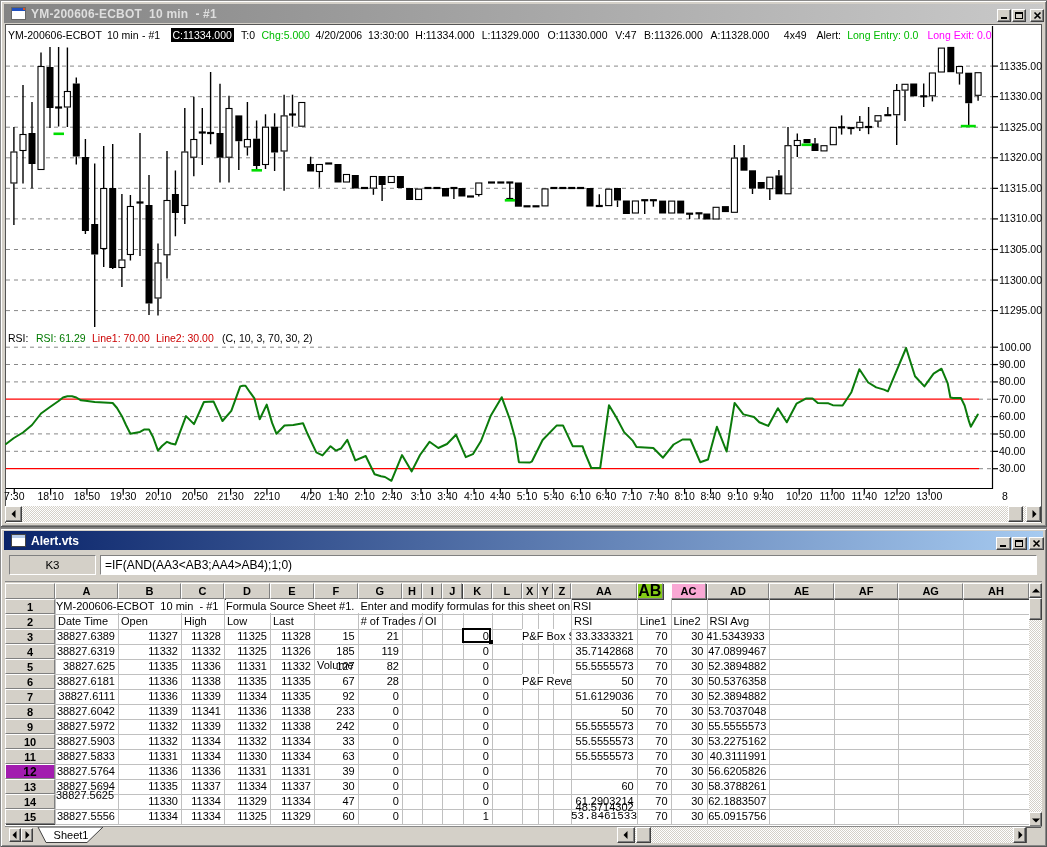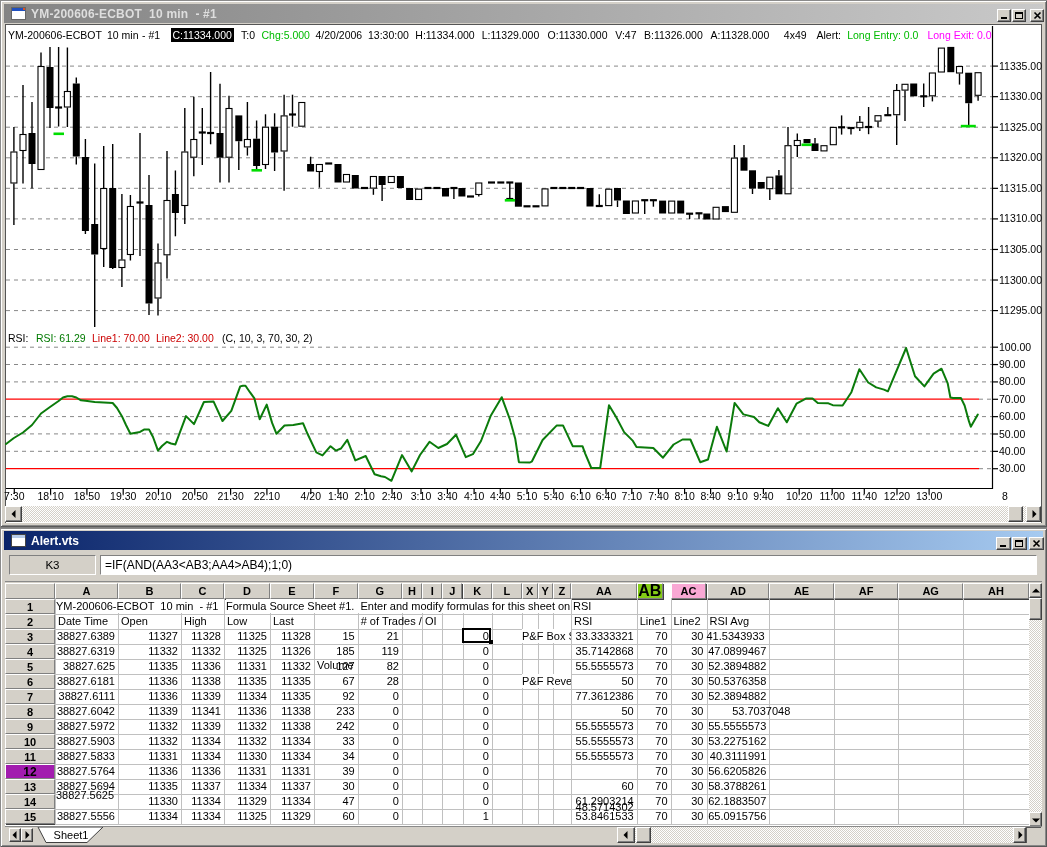--- a/index.html
+++ b/index.html
@@ -559,36 +559,36 @@
 <div style="position:absolute;left:670.6px;top:674.0px;height:14.0px;font-size:11px;color:#000;white-space:pre;line-height:15.0px;width:32.89999999999998px;text-align:right;">30</div>
 <div style="position:absolute;left:706.5px;top:674.0px;height:14.0px;font-size:11px;color:#000;white-space:pre;line-height:15.0px;width:59.799999999999955px;text-align:right;">50.5376358</div>
 <div style="position:absolute;left:55px;top:689.0px;height:14.0px;font-size:11px;color:#000;white-space:pre;line-height:15.0px;width:60px;text-align:right;">38827.6111</div>
 <div style="position:absolute;left:118px;top:689.0px;height:14.0px;font-size:11px;color:#000;white-space:pre;line-height:15.0px;width:60px;text-align:right;">11336</div>
 <div style="position:absolute;left:181px;top:689.0px;height:14.0px;font-size:11px;color:#000;white-space:pre;line-height:15.0px;width:40px;text-align:right;">11339</div>
 <div style="position:absolute;left:224px;top:689.0px;height:14.0px;font-size:11px;color:#000;white-space:pre;line-height:15.0px;width:43px;text-align:right;">11334</div>
 <div style="position:absolute;left:270px;top:689.0px;height:14.0px;font-size:11px;color:#000;white-space:pre;line-height:15.0px;width:41px;text-align:right;">11335</div>
 <div style="position:absolute;left:314px;top:689.0px;height:14.0px;font-size:11px;color:#000;white-space:pre;line-height:15.0px;width:40.69999999999999px;text-align:right;">92</div>
 <div style="position:absolute;left:357.7px;top:689.0px;height:14.0px;font-size:11px;color:#000;white-space:pre;line-height:15.0px;width:41.30000000000001px;text-align:right;">0</div>
 <div style="position:absolute;left:462.5px;top:689.0px;height:14.0px;font-size:11px;color:#000;white-space:pre;line-height:15.0px;width:26.399999999999977px;text-align:right;">0</div>
-<div style="position:absolute;left:571px;top:689.0px;height:14.0px;font-size:11px;color:#000;white-space:pre;line-height:15.0px;width:62.700000000000045px;text-align:right;">77.3612386</div>
+<div style="position:absolute;left:571px;top:689.0px;height:14.0px;font-size:11px;color:#000;white-space:pre;line-height:15.0px;width:62.700000000000045px;text-align:right;">51.6129036</div>
 <div style="position:absolute;left:636.7px;top:689.0px;height:14.0px;font-size:11px;color:#000;white-space:pre;line-height:15.0px;width:30.899999999999977px;text-align:right;">70</div>
 <div style="position:absolute;left:670.6px;top:689.0px;height:14.0px;font-size:11px;color:#000;white-space:pre;line-height:15.0px;width:32.89999999999998px;text-align:right;">30</div>
 <div style="position:absolute;left:706.5px;top:689.0px;height:14.0px;font-size:11px;color:#000;white-space:pre;line-height:15.0px;width:59.799999999999955px;text-align:right;">52.3894882</div>
 <div style="position:absolute;left:55px;top:704.0px;height:14.0px;font-size:11px;color:#000;white-space:pre;line-height:15.0px;width:60px;text-align:right;">38827.6042</div>
 <div style="position:absolute;left:118px;top:704.0px;height:14.0px;font-size:11px;color:#000;white-space:pre;line-height:15.0px;width:60px;text-align:right;">11339</div>
 <div style="position:absolute;left:181px;top:704.0px;height:14.0px;font-size:11px;color:#000;white-space:pre;line-height:15.0px;width:40px;text-align:right;">11341</div>
 <div style="position:absolute;left:224px;top:704.0px;height:14.0px;font-size:11px;color:#000;white-space:pre;line-height:15.0px;width:43px;text-align:right;">11336</div>
 <div style="position:absolute;left:270px;top:704.0px;height:14.0px;font-size:11px;color:#000;white-space:pre;line-height:15.0px;width:41px;text-align:right;">11338</div>
 <div style="position:absolute;left:314px;top:704.0px;height:14.0px;font-size:11px;color:#000;white-space:pre;line-height:15.0px;width:40.69999999999999px;text-align:right;">233</div>
 <div style="position:absolute;left:357.7px;top:704.0px;height:14.0px;font-size:11px;color:#000;white-space:pre;line-height:15.0px;width:41.30000000000001px;text-align:right;">0</div>
 <div style="position:absolute;left:462.5px;top:704.0px;height:14.0px;font-size:11px;color:#000;white-space:pre;line-height:15.0px;width:26.399999999999977px;text-align:right;">0</div>
 <div style="position:absolute;left:571px;top:704.0px;height:14.0px;font-size:11px;color:#000;white-space:pre;line-height:15.0px;width:62.700000000000045px;text-align:right;">50</div>
 <div style="position:absolute;left:636.7px;top:704.0px;height:14.0px;font-size:11px;color:#000;white-space:pre;line-height:15.0px;width:30.899999999999977px;text-align:right;">70</div>
 <div style="position:absolute;left:670.6px;top:704.0px;height:14.0px;font-size:11px;color:#000;white-space:pre;line-height:15.0px;width:32.89999999999998px;text-align:right;">30</div>
-<div style="position:absolute;left:706.5px;top:704.0px;height:14.0px;font-size:11px;color:#000;white-space:pre;line-height:15.0px;width:59.799999999999955px;text-align:right;margin-left:24px;">53.7037048</div>
+<div style="position:absolute;left:706.5px;top:704.0px;height:14.0px;font-size:11px;color:#000;white-space:pre;line-height:15.0px;width:59.799999999999955px;text-align:right;">53.7037048</div>
 <div style="position:absolute;left:55px;top:719.0px;height:14.0px;font-size:11px;color:#000;white-space:pre;line-height:15.0px;width:60px;text-align:right;">38827.5972</div>
 <div style="position:absolute;left:118px;top:719.0px;height:14.0px;font-size:11px;color:#000;white-space:pre;line-height:15.0px;width:60px;text-align:right;">11332</div>
 <div style="position:absolute;left:181px;top:719.0px;height:14.0px;font-size:11px;color:#000;white-space:pre;line-height:15.0px;width:40px;text-align:right;">11339</div>
 <div style="position:absolute;left:224px;top:719.0px;height:14.0px;font-size:11px;color:#000;white-space:pre;line-height:15.0px;width:43px;text-align:right;">11332</div>
 <div style="position:absolute;left:270px;top:719.0px;height:14.0px;font-size:11px;color:#000;white-space:pre;line-height:15.0px;width:41px;text-align:right;">11338</div>
 <div style="position:absolute;left:314px;top:719.0px;height:14.0px;font-size:11px;color:#000;white-space:pre;line-height:15.0px;width:40.69999999999999px;text-align:right;">242</div>
 <div style="position:absolute;left:357.7px;top:719.0px;height:14.0px;font-size:11px;color:#000;white-space:pre;line-height:15.0px;width:41.30000000000001px;text-align:right;">0</div>
 <div style="position:absolute;left:462.5px;top:719.0px;height:14.0px;font-size:11px;color:#000;white-space:pre;line-height:15.0px;width:26.399999999999977px;text-align:right;">0</div>
 <div style="position:absolute;left:571px;top:719.0px;height:14.0px;font-size:11px;color:#000;white-space:pre;line-height:15.0px;width:62.700000000000045px;text-align:right;">55.5555573</div>
 <div style="position:absolute;left:636.7px;top:719.0px;height:14.0px;font-size:11px;color:#000;white-space:pre;line-height:15.0px;width:30.899999999999977px;text-align:right;">70</div>
@@ -604,21 +604,21 @@
 <div style="position:absolute;left:462.5px;top:734.0px;height:14.0px;font-size:11px;color:#000;white-space:pre;line-height:15.0px;width:26.399999999999977px;text-align:right;">0</div>
 <div style="position:absolute;left:571px;top:734.0px;height:14.0px;font-size:11px;color:#000;white-space:pre;line-height:15.0px;width:62.700000000000045px;text-align:right;">55.5555573</div>
 <div style="position:absolute;left:636.7px;top:734.0px;height:14.0px;font-size:11px;color:#000;white-space:pre;line-height:15.0px;width:30.899999999999977px;text-align:right;">70</div>
 <div style="position:absolute;left:670.6px;top:734.0px;height:14.0px;font-size:11px;color:#000;white-space:pre;line-height:15.0px;width:32.89999999999998px;text-align:right;">30</div>
 <div style="position:absolute;left:706.5px;top:734.0px;height:14.0px;font-size:11px;color:#000;white-space:pre;line-height:15.0px;width:59.799999999999955px;text-align:right;">53.2275162</div>
 <div style="position:absolute;left:55px;top:749.0px;height:14.0px;font-size:11px;color:#000;white-space:pre;line-height:15.0px;width:60px;text-align:right;">38827.5833</div>
 <div style="position:absolute;left:118px;top:749.0px;height:14.0px;font-size:11px;color:#000;white-space:pre;line-height:15.0px;width:60px;text-align:right;">11331</div>
 <div style="position:absolute;left:181px;top:749.0px;height:14.0px;font-size:11px;color:#000;white-space:pre;line-height:15.0px;width:40px;text-align:right;">11334</div>
 <div style="position:absolute;left:224px;top:749.0px;height:14.0px;font-size:11px;color:#000;white-space:pre;line-height:15.0px;width:43px;text-align:right;">11330</div>
 <div style="position:absolute;left:270px;top:749.0px;height:14.0px;font-size:11px;color:#000;white-space:pre;line-height:15.0px;width:41px;text-align:right;">11334</div>
-<div style="position:absolute;left:314px;top:749.0px;height:14.0px;font-size:11px;color:#000;white-space:pre;line-height:15.0px;width:40.69999999999999px;text-align:right;">34</div>
+<div style="position:absolute;left:314px;top:749.0px;height:14.0px;font-size:11px;color:#000;white-space:pre;line-height:15.0px;width:40.69999999999999px;text-align:right;">63</div>
 <div style="position:absolute;left:357.7px;top:749.0px;height:14.0px;font-size:11px;color:#000;white-space:pre;line-height:15.0px;width:41.30000000000001px;text-align:right;">0</div>
 <div style="position:absolute;left:462.5px;top:749.0px;height:14.0px;font-size:11px;color:#000;white-space:pre;line-height:15.0px;width:26.399999999999977px;text-align:right;">0</div>
 <div style="position:absolute;left:571px;top:749.0px;height:14.0px;font-size:11px;color:#000;white-space:pre;line-height:15.0px;width:62.700000000000045px;text-align:right;">55.5555573</div>
 <div style="position:absolute;left:636.7px;top:749.0px;height:14.0px;font-size:11px;color:#000;white-space:pre;line-height:15.0px;width:30.899999999999977px;text-align:right;">70</div>
 <div style="position:absolute;left:670.6px;top:749.0px;height:14.0px;font-size:11px;color:#000;white-space:pre;line-height:15.0px;width:32.89999999999998px;text-align:right;">30</div>
 <div style="position:absolute;left:706.5px;top:749.0px;height:14.0px;font-size:11px;color:#000;white-space:pre;line-height:15.0px;width:59.799999999999955px;text-align:right;">40.3111991</div>
 <div style="position:absolute;left:55px;top:764.0px;height:14.0px;font-size:11px;color:#000;white-space:pre;line-height:15.0px;width:60px;text-align:right;">38827.5764</div>
 <div style="position:absolute;left:118px;top:764.0px;height:14.0px;font-size:11px;color:#000;white-space:pre;line-height:15.0px;width:60px;text-align:right;">11336</div>
 <div style="position:absolute;left:181px;top:764.0px;height:14.0px;font-size:11px;color:#000;white-space:pre;line-height:15.0px;width:40px;text-align:right;">11336</div>
 <div style="position:absolute;left:224px;top:764.0px;height:14.0px;font-size:11px;color:#000;white-space:pre;line-height:15.0px;width:43px;text-align:right;">11331</div>
@@ -655,21 +655,21 @@
 <div style="position:absolute;left:670.6px;top:794.0px;height:14.0px;font-size:11px;color:#000;white-space:pre;line-height:15.0px;width:32.89999999999998px;text-align:right;">30</div>
 <div style="position:absolute;left:706.5px;top:794.0px;height:14.0px;font-size:11px;color:#000;white-space:pre;line-height:15.0px;width:59.799999999999955px;text-align:right;">62.1883507</div>
 <div style="position:absolute;left:55px;top:809.0px;height:14.0px;font-size:11px;color:#000;white-space:pre;line-height:15.0px;width:60px;text-align:right;">38827.5556</div>
 <div style="position:absolute;left:118px;top:809.0px;height:14.0px;font-size:11px;color:#000;white-space:pre;line-height:15.0px;width:60px;text-align:right;">11334</div>
 <div style="position:absolute;left:181px;top:809.0px;height:14.0px;font-size:11px;color:#000;white-space:pre;line-height:15.0px;width:40px;text-align:right;">11334</div>
 <div style="position:absolute;left:224px;top:809.0px;height:14.0px;font-size:11px;color:#000;white-space:pre;line-height:15.0px;width:43px;text-align:right;">11325</div>
 <div style="position:absolute;left:270px;top:809.0px;height:14.0px;font-size:11px;color:#000;white-space:pre;line-height:15.0px;width:41px;text-align:right;">11329</div>
 <div style="position:absolute;left:314px;top:809.0px;height:14.0px;font-size:11px;color:#000;white-space:pre;line-height:15.0px;width:40.69999999999999px;text-align:right;">60</div>
 <div style="position:absolute;left:357.7px;top:809.0px;height:14.0px;font-size:11px;color:#000;white-space:pre;line-height:15.0px;width:41.30000000000001px;text-align:right;">0</div>
 <div style="position:absolute;left:462.5px;top:809.0px;height:14.0px;font-size:11px;color:#000;white-space:pre;line-height:15.0px;width:26.399999999999977px;text-align:right;">1</div>
-<div style="position:absolute;left:571px;top:809.0px;height:14.0px;font-size:11px;color:#000;white-space:pre;line-height:15.0px;width:62.700000000000045px;text-align:right;">53.8461533</div>
+<div style="position:absolute;left:571px;top:809.0px;height:14.0px;font-size:11px;color:#000;white-space:pre;line-height:15.0px;width:62.700000000000045px;text-align:right;font-family:Liberation Mono, monospace;">53.8461533</div>
 <div style="position:absolute;left:636.7px;top:809.0px;height:14.0px;font-size:11px;color:#000;white-space:pre;line-height:15.0px;width:30.899999999999977px;text-align:right;">70</div>
 <div style="position:absolute;left:670.6px;top:809.0px;height:14.0px;font-size:11px;color:#000;white-space:pre;line-height:15.0px;width:32.89999999999998px;text-align:right;">30</div>
 <div style="position:absolute;left:706.5px;top:809.0px;height:14.0px;font-size:11px;color:#000;white-space:pre;line-height:15.0px;width:59.799999999999955px;text-align:right;">65.0915756</div>
 <div style="position:absolute;left:522px;top:629.0px;height:14.0px;font-size:11px;color:#000;white-space:pre;line-height:15.0px;width:49px;overflow:hidden;background:#fff;">P&amp;F Box Size:</div>
 <div style="position:absolute;left:522px;top:674.0px;height:14.0px;font-size:11px;color:#000;white-space:pre;line-height:15.0px;width:49px;overflow:hidden;background:#fff;">P&amp;F Reversal:</div>
 <div style="position:absolute;left:461.5px;top:628.0px;width:29.399999999999977px;height:15.0px;border:2px solid #000;box-sizing:border-box"></div>
 <div style="position:absolute;left:488.9px;top:640.0px;width:4px;height:4px;background:#000"></div>
 
   <div style="position:absolute;left:1029px;top:583px;width:13px;height:244px;background:repeating-conic-gradient(#ffffff 0% 25%, #d4d0c8 0% 50%) 0 0/2px 2px;"></div>
   <div style="position:absolute;left:1029px;top:583px;width:13px;height:15px;box-sizing:border-box;background:#d4d0c8;border-top:1px solid #fff;border-left:1px solid #fff;border-right:1px solid #404040;border-bottom:1px solid #404040;box-shadow:inset -1px -1px 0 #808080;display:flex;align-items:center;justify-content:center">

